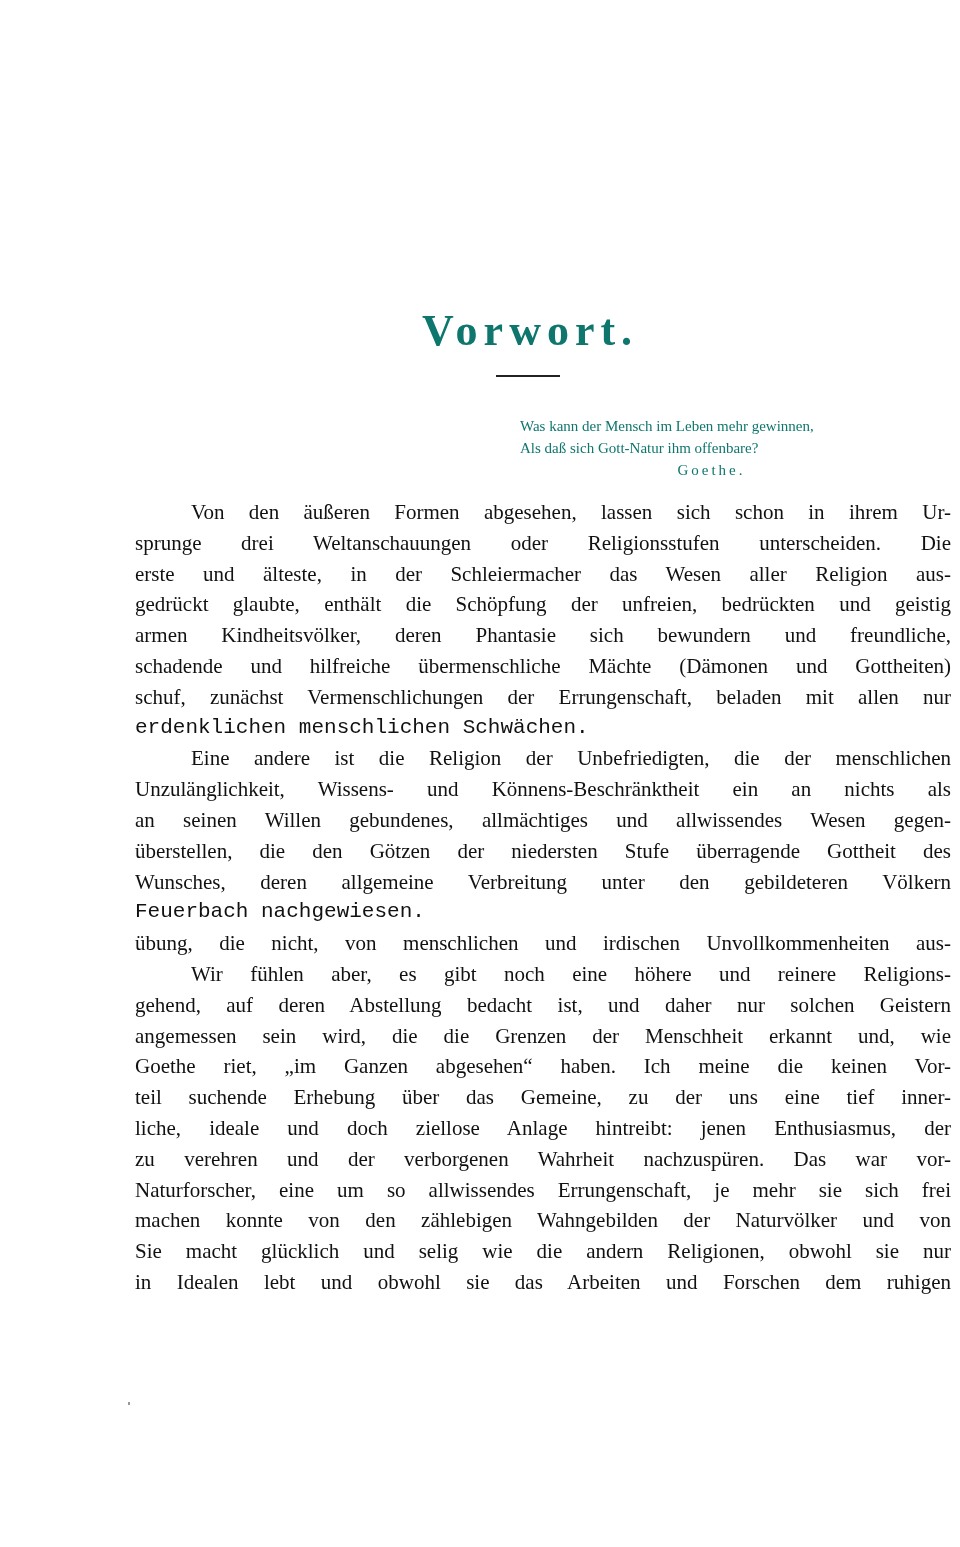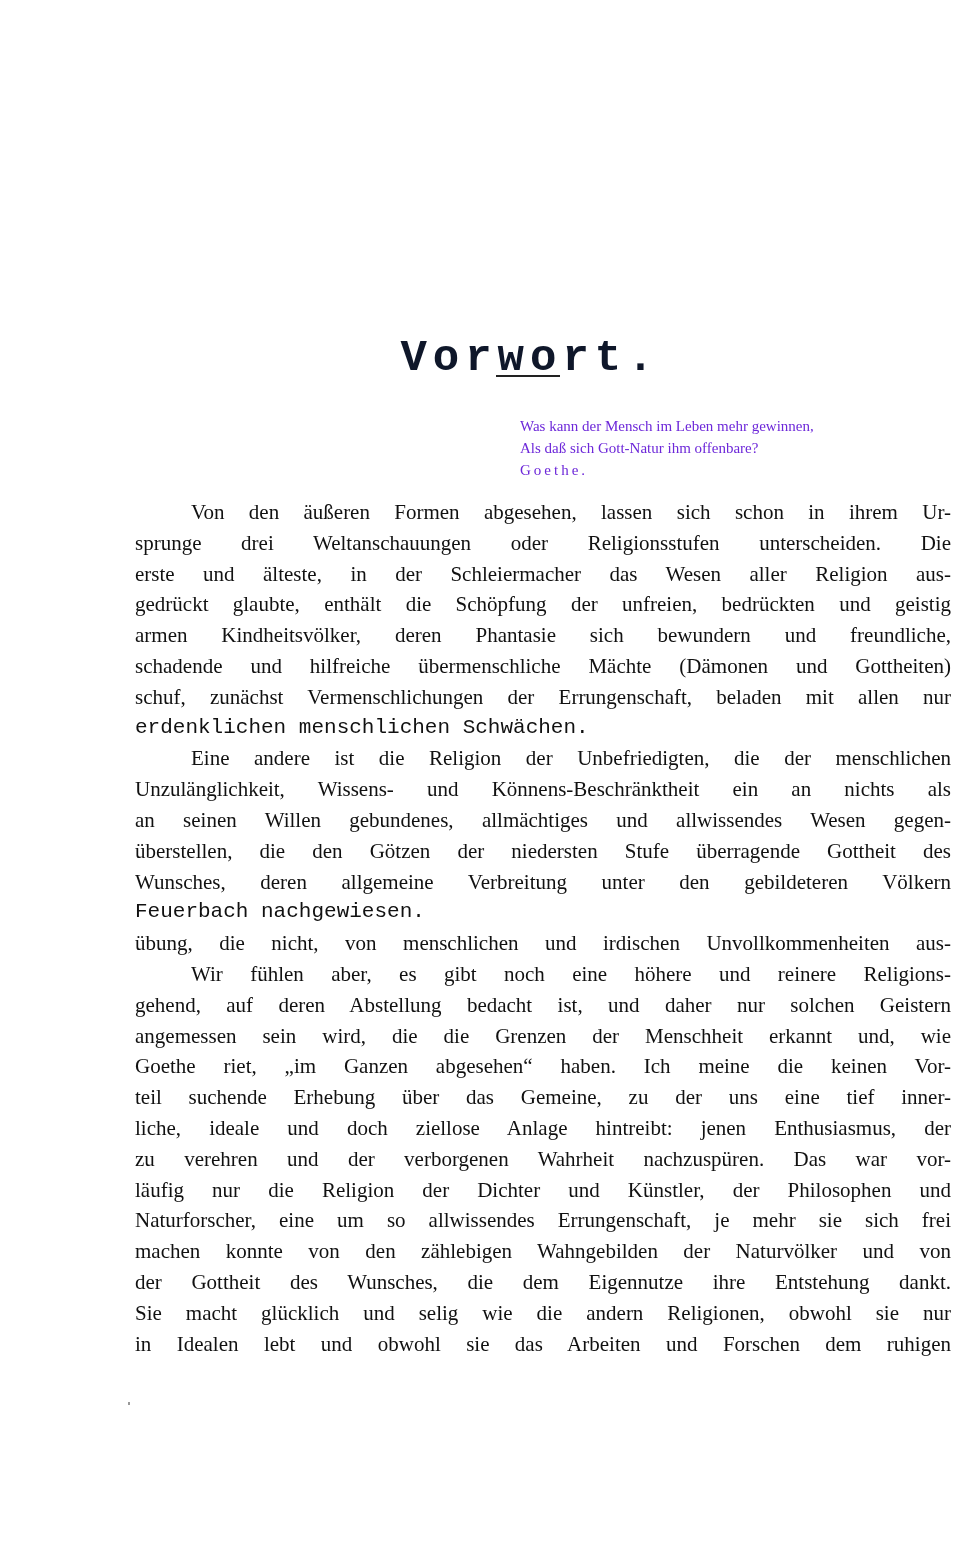--- a/index.html
+++ b/index.html
@@ -1,25 +1,25 @@
 <!DOCTYPE html>
 <html><head>
 <meta charset="utf-8">
 <style>
   html, body { margin: 0; padding: 0; background: #ffffff; }
   body { width: 960px; height: 1547px; position: relative; overflow: hidden;
          font-family: "DejaVu Serif", "Liberation Serif", serif; color: #111; }
   .title { position: absolute; left: 380px; top: 305px; width: 300px; text-align: center;
-           font-family: Liberation Mono, monospace; font-weight: bold; font-size: 44px;
-           letter-spacing: 6px; color: #0f172a; margin-top: 28px; }
+           font-family: Liberation Serif, serif; font-weight: bold; font-size: 44px;
+           letter-spacing: 6px; color: #0f766e; }
   .rule { position: absolute; left: 496px; top: 375px; width: 64px; height: 2px; background: #222; }
   .epigraph { position: absolute; left: 520px; top: 415px; width: 405px;
-              font-family: "Liberation Serif", serif; font-size: 15px; color: #6d28d9; }
+              font-family: "Liberation Serif", serif; font-size: 15px; color: #0f766e; }
   .epigraph .ln { height: 22px; line-height: 22px; white-space: nowrap; }
-  .epigraph .author { text-align: left; letter-spacing: 3px; padding-right: 22px; }
+  .epigraph .author { text-align: center; letter-spacing: 3px; padding-right: 22px; }
   .body { position: absolute; left: 103px; top: 497px; width: 848px; }
   .line { height: 30.8px; line-height: 30.8px; font-size: 21px;
           font-family: "Liberation Serif", serif; text-align: justify;
           text-align-last: justify; white-space: nowrap; overflow: hidden; margin-left: 32px; }
   .line.indent { padding-left: 56px; }
   .line.last { text-align-last: left; font-family: Liberation Mono, monospace; }
   .dot { position: absolute; left: 128px; top: 1402px; width: 2px; height: 3px; background: #999; }
 </style>
 </head>
 <body>
@@ -53,22 +53,20 @@
     <div class="line last">Feuerbach nachgewiesen.</div>
 
     <div class="line">übung, die nicht, von menschlichen und irdischen Unvollkommenheiten aus-</div>
     <div class="line indent">Wir fühlen aber, es gibt noch eine höhere und reinere Religions-</div>
     <div class="line">gehend, auf deren Abstellung bedacht ist, und daher nur solchen Geistern</div>
     <div class="line">angemessen sein wird, die die Grenzen der Menschheit erkannt und, wie</div>
     <div class="line">Goethe riet, „im Ganzen abgesehen“ haben. Ich meine die keinen Vor-</div>
     <div class="line">teil suchende Erhebung über das Gemeine, zu der uns eine tief inner-</div>
     <div class="line">liche, ideale und doch ziellose Anlage hintreibt: jenen Enthusiasmus, der</div>
     <div class="line">zu verehren und der verborgenen Wahrheit nachzuspüren. Das war vor-</div>
-    <div class="line">läufig nur die Religion der Dichter und Künstler, der Philosophen und</div>
     <div class="line">Naturforscher, eine um so allwissendes Errungenschaft, je mehr sie sich frei</div>
     <div class="line">machen konnte von den zählebigen Wahngebilden der Naturvölker und von</div>
-    <div class="line">der Gottheit des Wunsches, die dem Eigennutze ihre Entstehung dankt.</div>
     <div class="line">Sie macht glücklich und selig wie die andern Religionen, obwohl sie nur</div>
     <div class="line">in Idealen lebt und obwohl sie das Arbeiten und Forschen dem ruhigen</div>
   </div>
 
   <div class="dot"></div>
 </div>
 
 </body></html>

